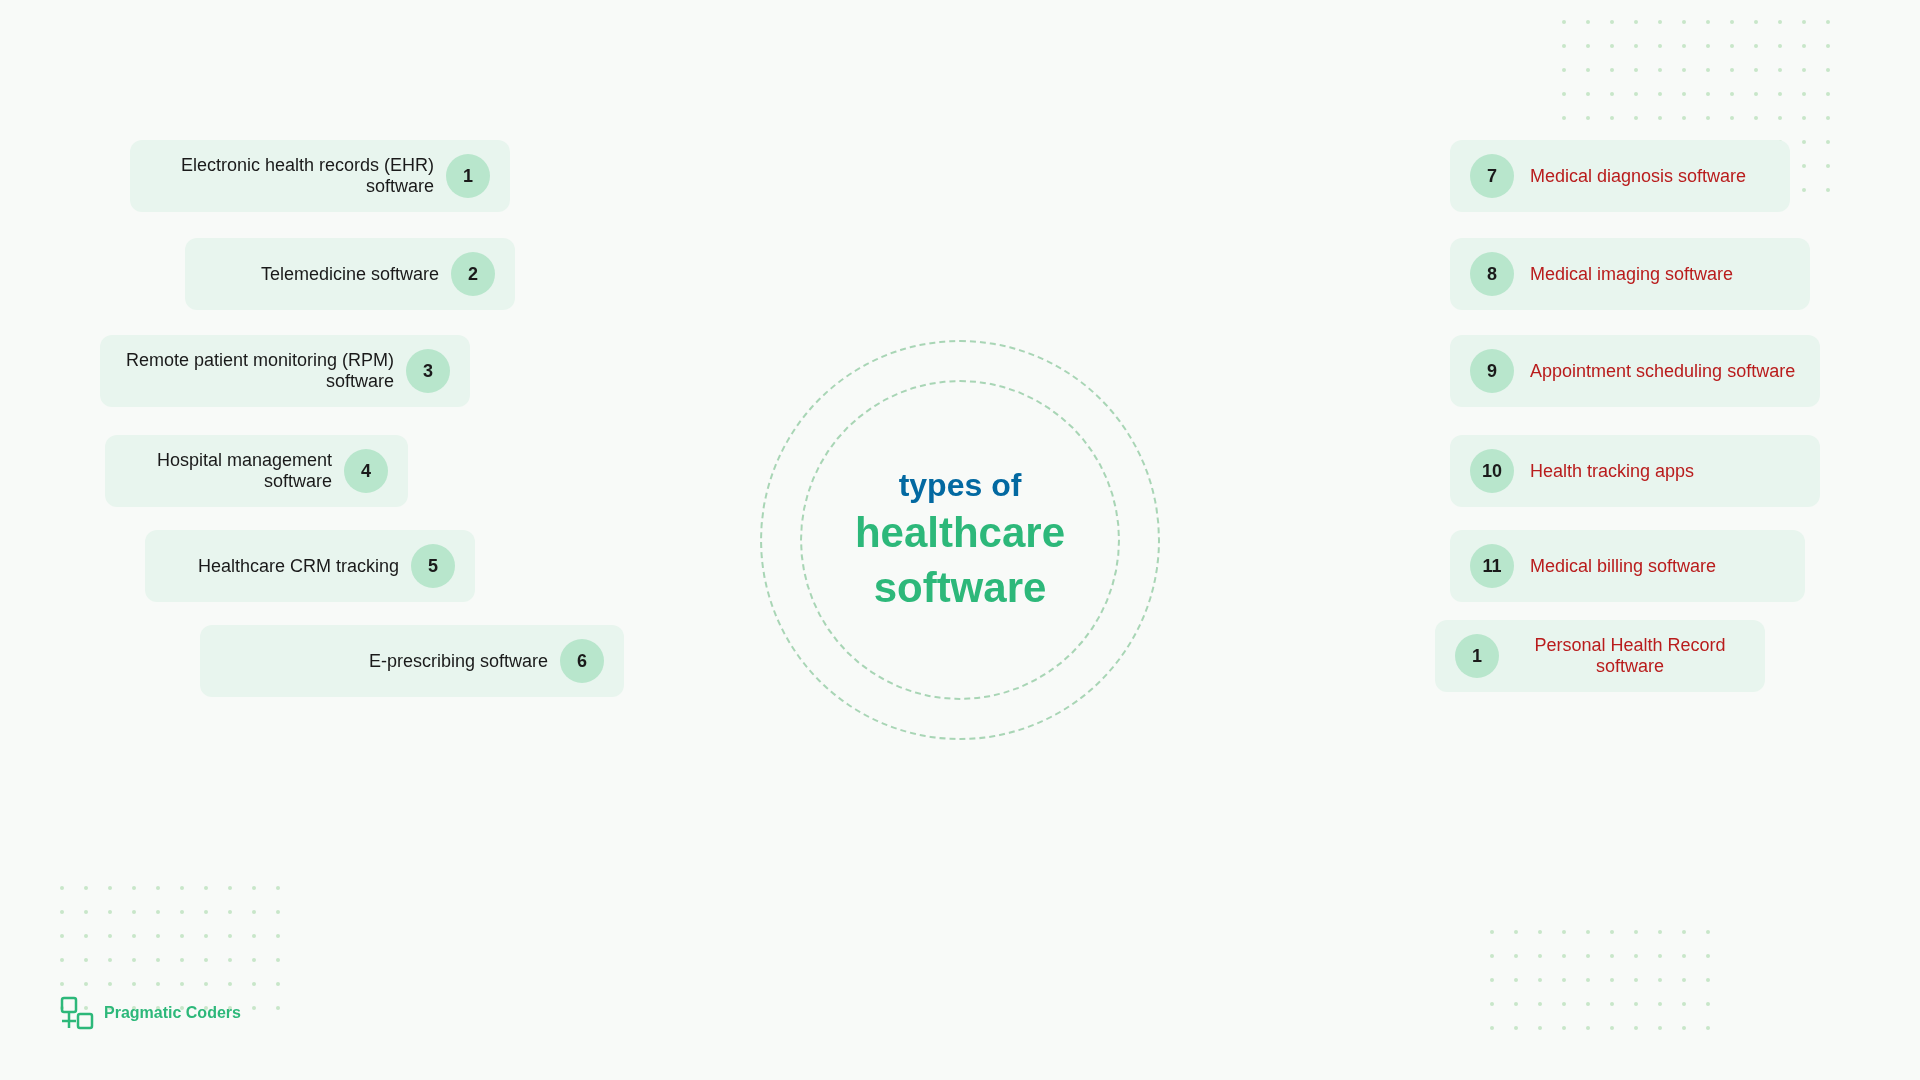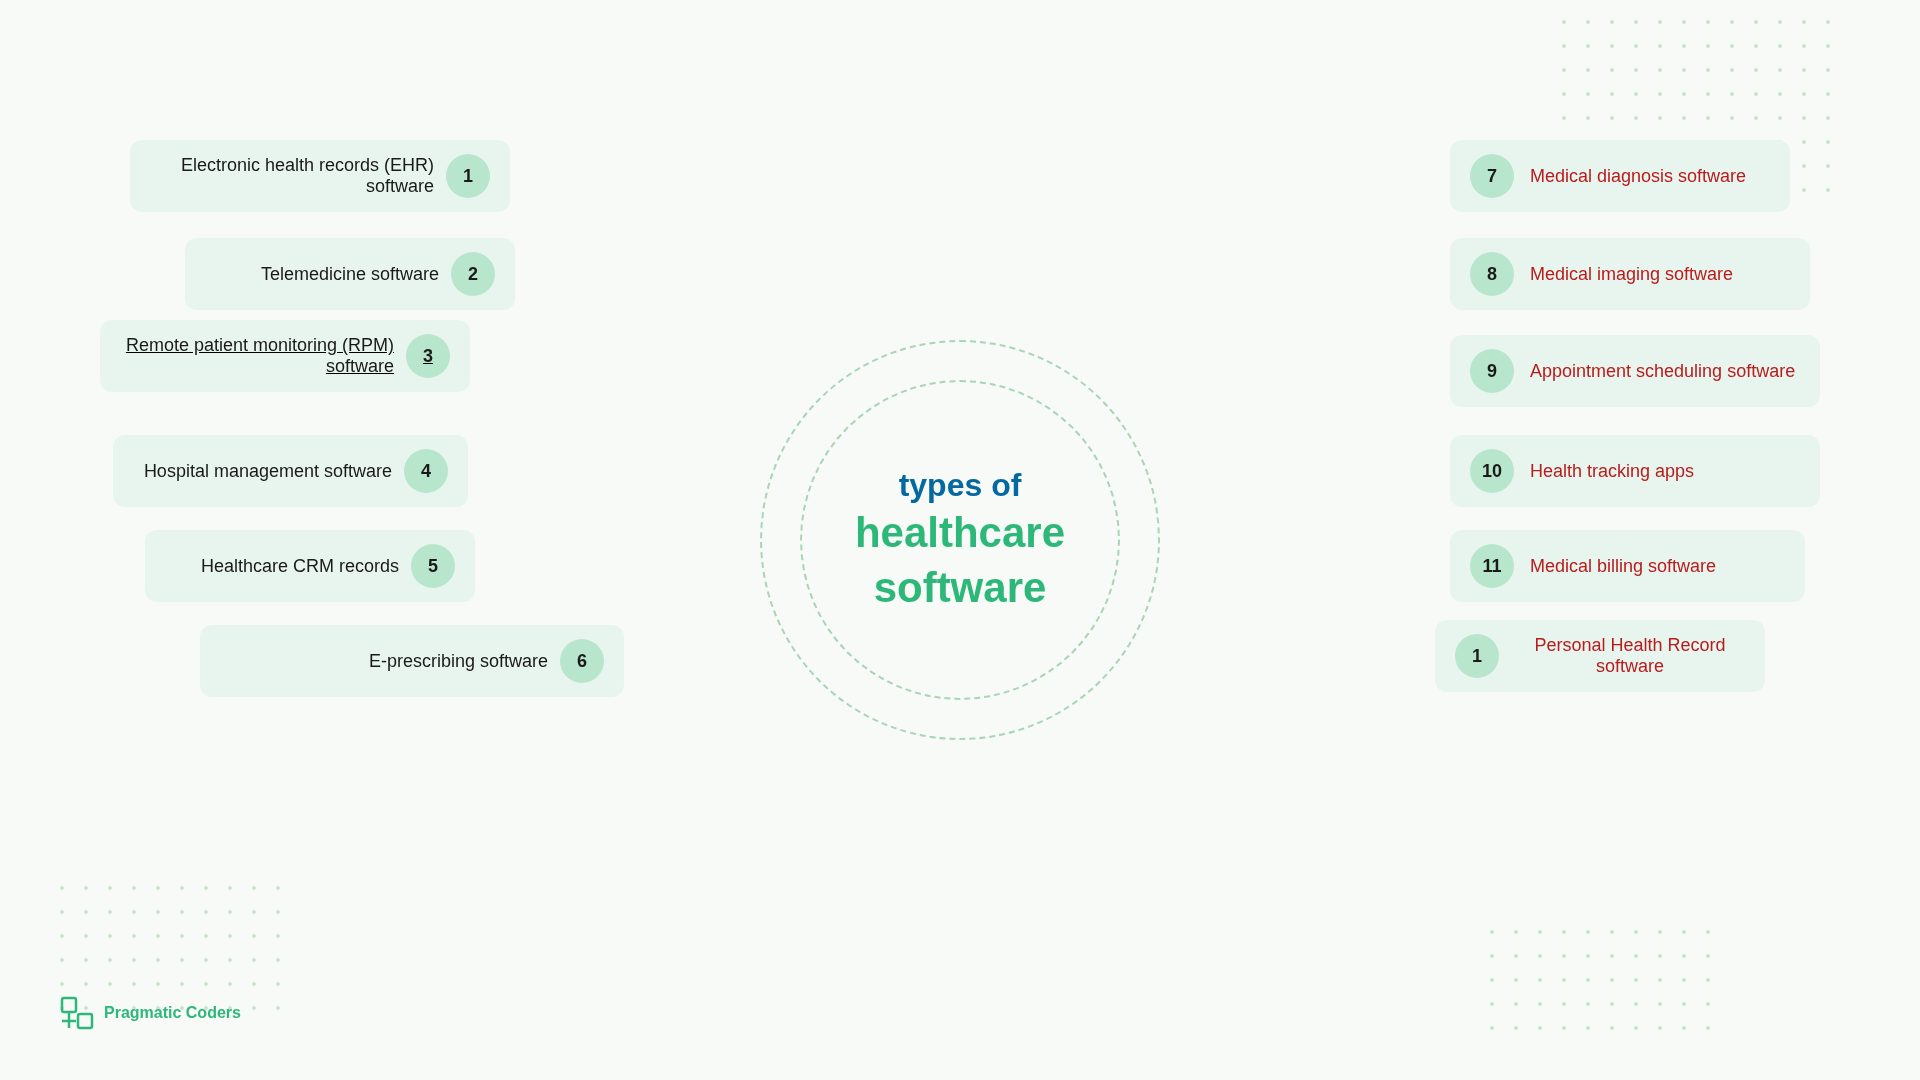--- a/index.html
+++ b/index.html
@@ -177,26 +177,26 @@
     
     
     #item-1 { left: 130px; top: 140px; }
     #item-1 .item-box { width: 380px; }
 
     
     #item-2 { left: 145px; top: 238px; padding-left: 40px; }
     #item-2 .item-box { width: 330px; }
 
     
-    #item-3 { left: 100px; top: 320px; text-decoration: underline; }
+    #item-3 { left: 100px; top: 335px; }
     #item-3 .item-box { width: 370px; }
 
     
     #item-4 { left: 105px; top: 435px; }
-    #item-4 .item-box { width: 355px; margin-left: 8px; }
+    #item-4 .item-box { width: 303px; }
 
     
     #item-5 { left: 145px; top: 530px; }
     #item-5 .item-box { width: 330px; }
 
     
     #item-6 { left: 200px; top: 625px; }
     #item-6 .item-box { width: 424px; }
 
     
@@ -473,21 +473,21 @@
 
 <div class="item-container item-left" id="item-4">
   <div class="item-box">
     <span class="item-label">Hospital management software</span>
     <div class="badge">4</div>
   </div>
 </div>
 
 <div class="item-container item-left" id="item-5">
   <div class="item-box">
-    <span class="item-label">Healthcare CRM records</span>
+    <span class="item-label">Healthcare CRM tracking</span>
     <div class="badge">5</div>
   </div>
 </div>
 
 <div class="item-container item-left" id="item-6">
   <div class="item-box">
     <span class="item-label">E-prescribing software</span>
     <div class="badge">6</div>
   </div>
 </div>

